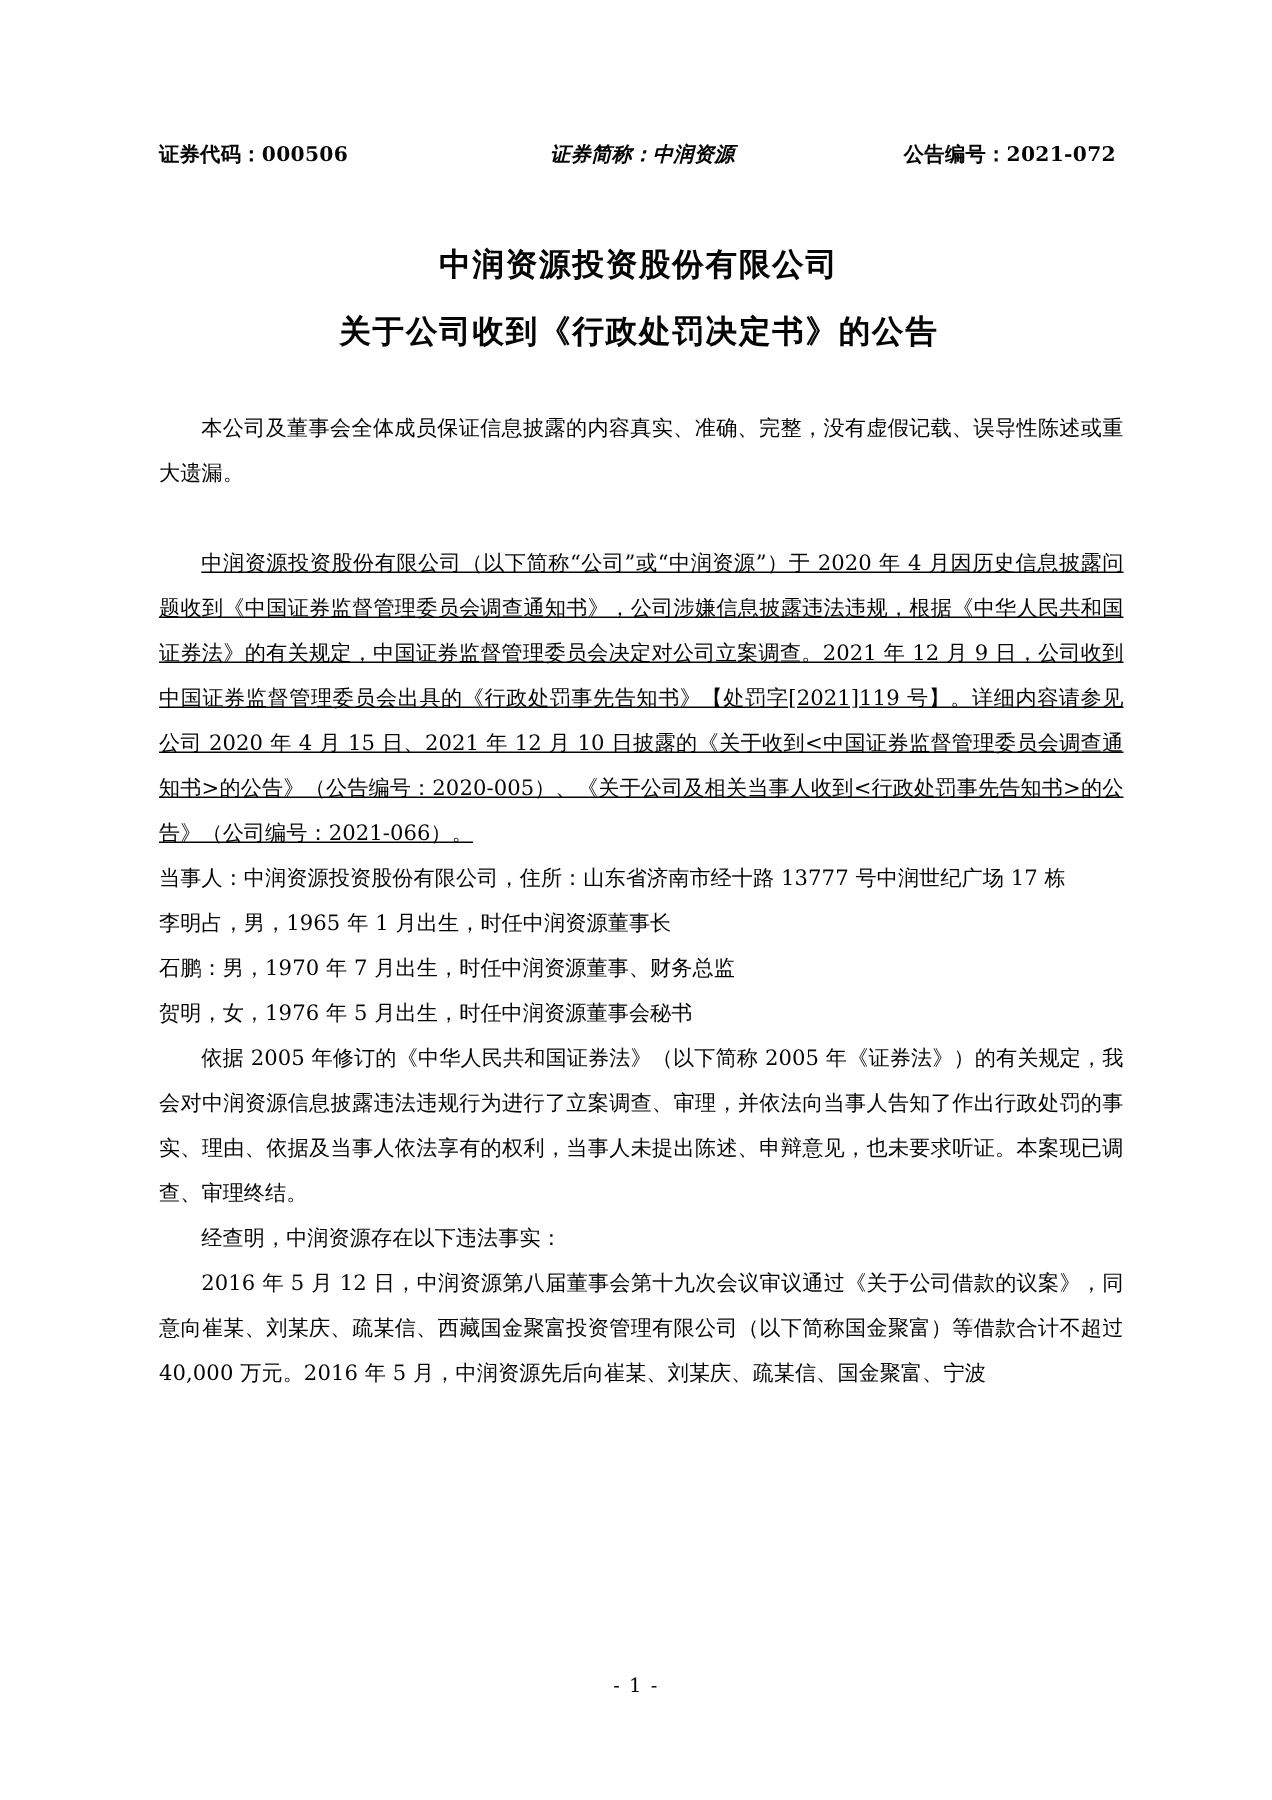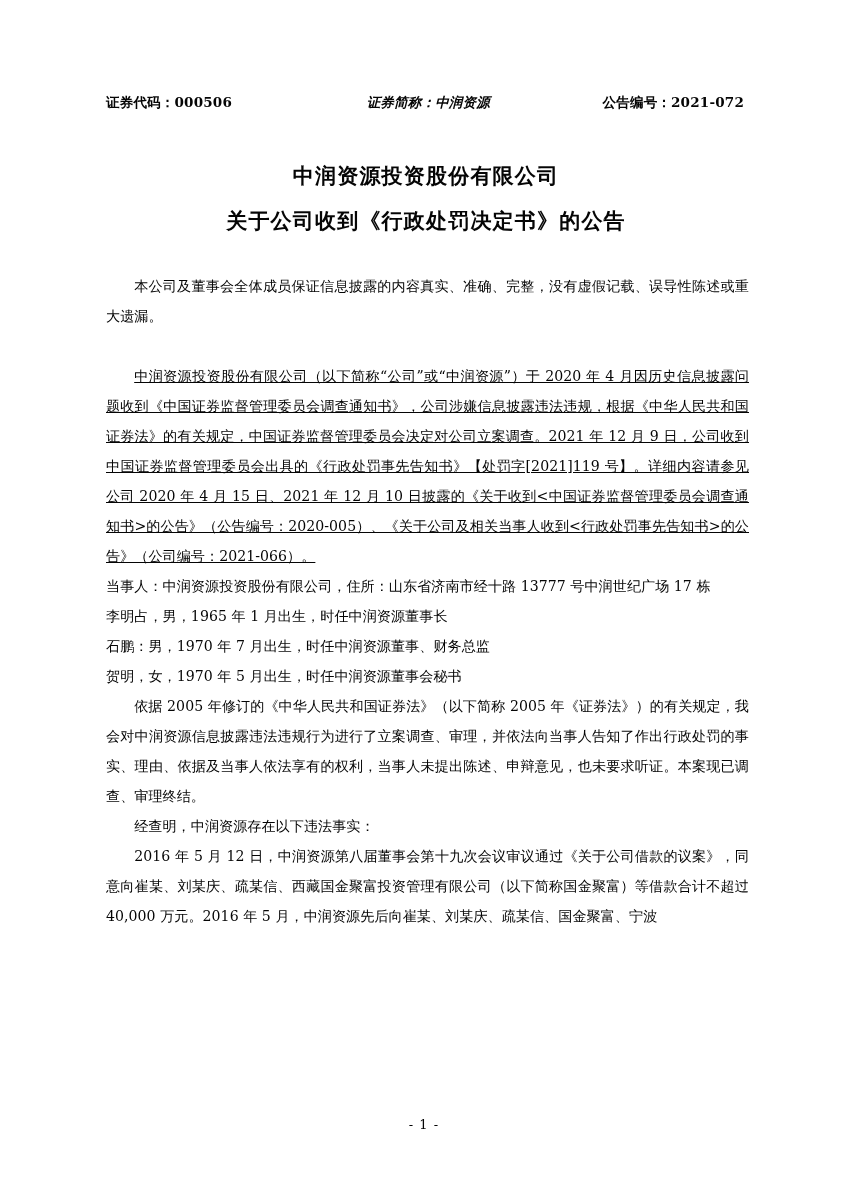--- a/index.html
+++ b/index.html
@@ -118,21 +118,21 @@
     <p class="para indent spacer-before">中润资源投资股份有限公司（以下简称“公司”或“中润资源”）于 2020 年 4 月因历史信息披露问题收到《中国证券监督管理委员会调查通知书》，公司涉嫌信息披露违法违规，根据《中华人民共和国证券法》的有关规定，中国证券监督管理委员会决定对公司立案调查。2021 年 12 月 9 日，公司收到中国证券监督管理委员会出具的《行政处罚事先告知书》【处罚字[2021]119 号】。详细内容请参见公司 2020 年 4 月 15 日、2021 年 12 月 10 日披露的《关于收到&lt;中国证券监督管理委员会调查通知书&gt;的公告》（公告编号：2020-005）、《关于公司及相关当事人收到&lt;行政处罚事先告知书&gt;的公告》（公司编号：2021-066）。</p>
 
 
 
     <p class="para">当事人：中润资源投资股份有限公司，住所：山东省济南市经十路 13777 号中润世纪广场 17 栋</p>
 
     <p class="para">李明占，男，1965 年 1 月出生，时任中润资源董事长</p>
 
     <p class="para">石鹏：男，1970 年 7 月出生，时任中润资源董事、财务总监</p>
 
-    <p class="para">贺明，女，1970 年 5 月出生，时任中润资源董事会秘书</p>
+    <p class="para">贺明，女，1976 年 5 月出生，时任中润资源董事会秘书</p>
 
     <p class="para indent">依据 2005 年修订的《中华人民共和国证券法》（以下简称 2005 年《证券法》）的有关规定，我会对中润资源信息披露违法违规行为进行了立案调查、审理，并依法向当事人告知了作出行政处罚的事实、理由、依据及当事人依法享有的权利，当事人未提出陈述、申辩意见，也未要求听证。本案现已调查、审理终结。</p>
 
     <p class="para indent">经查明，中润资源存在以下违法事实：</p>
 
     <p class="para indent">2016 年 5 月 12 日，中润资源第八届董事会第十九次会议审议通过《关于公司借款的议案》，同意向崔某、刘某庆、疏某信、西藏国金聚富投资管理有限公司（以下简称国金聚富）等借款合计不超过 40,000 万元。2016 年 5 月，中润资源先后向崔某、刘某庆、疏某信、国金聚富、宁波</p>
 
   </div>
 
   <div class="page-footer">- 1 -</div>

